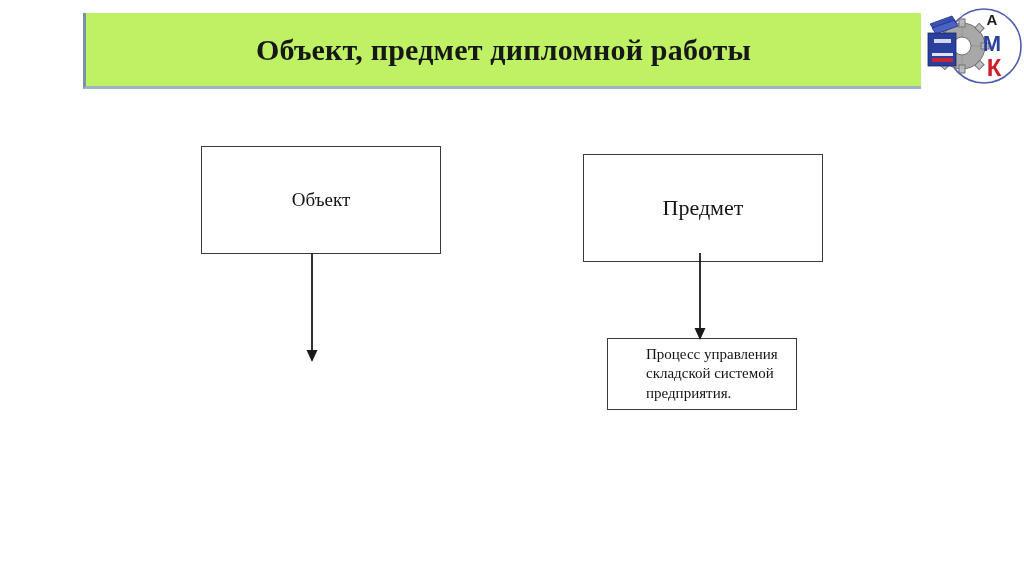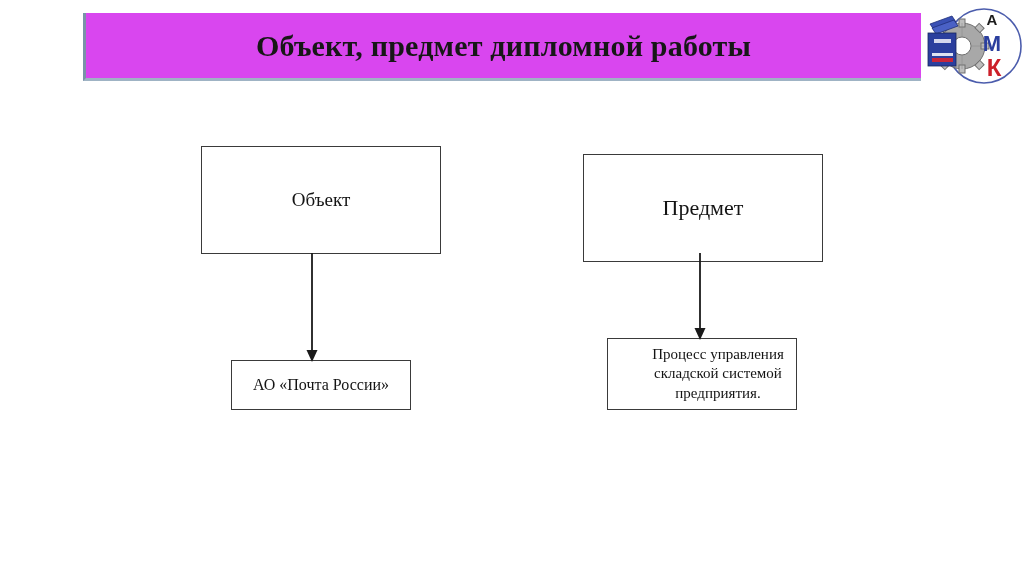--- a/index.html
+++ b/index.html
@@ -15,22 +15,22 @@
     overflow: hidden;
     font-family: "Liberation Serif", "DejaVu Serif", serif;
   }
 
   
   #title-banner {
     position: absolute;
     left: 83px;
     top: 13px;
     width: 838px;
-    height: 68px;
-    background: #d946ef;
+    height: 76px;
+    background: #bef264;
     border-left: 3px solid #7a93a8;
     border-bottom: 3px solid #9fb3c4;
     box-sizing: border-box;
     display: flex;
     align-items: center;
     justify-content: center;
   }
   #title-text {
     font-family: "Liberation Serif", "DejaVu Serif", serif;
     font-weight: bold;
@@ -51,21 +51,21 @@
 
   
   .node {
     position: absolute;
     background: #ffffff;
     border: 1.5px solid #3a3a3a;
     box-sizing: border-box;
     display: flex;
     align-items: center;
     justify-content: center;
-    text-align: center;
+    text-align: left;
     color: #141414;
   }
   .node .node-label {
     display: block;
     line-height: 1.28;
     padding: 0 6px;
   }
 
   #node-object {
     left: 201px;  top: 146px;
@@ -145,23 +145,20 @@
   </div>
 
   <div class="node" id="node-object">
     <span class="node-label">Объект</span>
   </div>
 
   <div class="node" id="node-subject">
     <span class="node-label">Предмет</span>
   </div>
 
-  <div class="node" id="node-object-value">
-    <span class="node-label">АО «Почта России»</span>
-  </div>
 
   <div class="node" id="node-subject-value">
     <span class="node-label">Процесс управления складской системой предприятия.</span>
   </div>
 
   <div class="connector" id="connector-left">
     <svg width="24" height="110" viewBox="0 0 24 110">
       <line x1="12" y1="0" x2="12" y2="100" stroke="#1a1a1a" stroke-width="1.8"></line>
       <polygon points="12,109 6.5,97 17.5,97" fill="#1a1a1a"></polygon>
     </svg>

